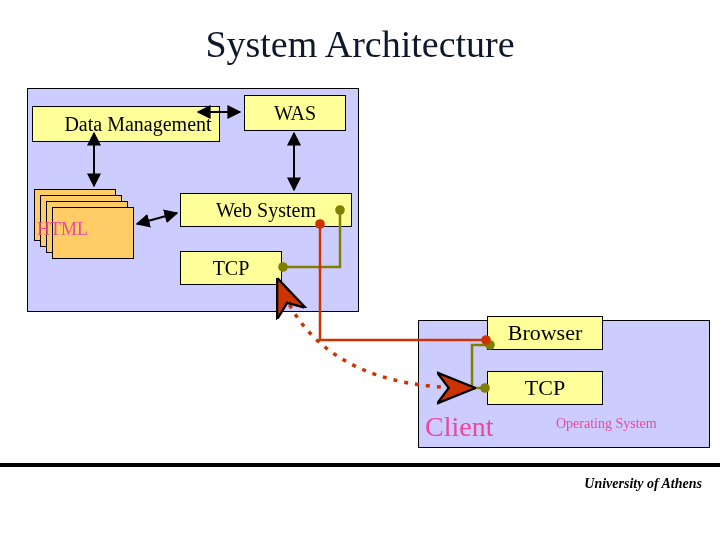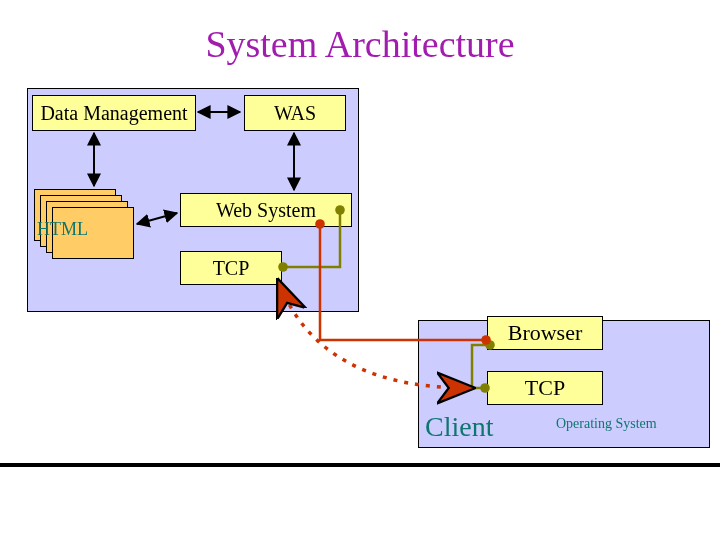--- a/index.html
+++ b/index.html
@@ -11,21 +11,21 @@
     font-family: "Times New Roman", serif;
     position: relative;
     overflow: hidden;
   }
   .title {
     position: absolute;
     width: 720px;
     top: 22px;
     text-align: center;
     font-size: 38px;
-    color: #a21caf;
+    color: #0f172a;
   }
   .panel {
     position: absolute;
     background: #ccccff;
     border: 1px solid #000;
   }
   .box {
     position: absolute;
     border: 1.5px solid #000;
     background: #ffff99;
@@ -37,21 +37,21 @@
   .stack-page {
     position: absolute;
     width: 80px;
     height: 50px;
     border: 1.5px solid #000;
     background: #ffcc66;
   }
   .label {
     position: absolute;
     font-size: 20px;
-    color: #0f766e;
+    color: #ec4899;
   }
   .client-label {
     font-size: 28px;
   }
   .footer-bar {
     position: absolute;
     left: 0;
     width: 720px;
     height: 4px;
     background: #000;
@@ -72,21 +72,21 @@
     pointer-events: none;
   }
 </style>
 </head>
 <body>
 
 <div class="title">System Architecture</div>
 
 <div class="panel" style="left:27px; top:88px; width:330px; height:222px;"></div>
 
-<div class="box" style="left:32px; top:95px; width:162px; height:34px;">
+<div class="box" style="left:32px; top:106px; width:162px; height:34px;padding-left:24px;">
   <span>Data Management</span>
 </div>
 <div class="box" style="left:244px; top:95px; width:100px; height:34px;align-items:center;">
   <span>WAS</span>
 </div>
 
 <div class="stack-page" style="left:34px; top:189px;"></div>
 <div class="stack-page" style="left:40px; top:195px;"></div>
 <div class="stack-page" style="left:46px; top:201px;"></div>
 <div class="stack-page" style="left:52px; top:207px;"></div>
@@ -105,20 +105,21 @@
   <span>Browser</span>
 </div>
 <div class="box" style="left:487px; top:371px; width:114px; height:32px; font-size:22px;">
   <span>TCP</span>
 </div>
 <div class="label client-label" style="left:425px; top:411px;">Client</div>
 <div class="label" style="left:556px; top:416px; font-size:14px;">Operating System</div>
 
 <div class="footer-bar" style="top:463px;"></div>
 <div class="footer" style="top:475px;">
+  <div>University of Athens</div>
 </div>
 
 <svg class="overlay" viewBox="0 0 720 540">
   <defs>
     <marker id="ah-black" viewBox="0 0 10 10" refX="9" refY="5" markerWidth="7" markerHeight="7" orient="auto-start-reverse">
       <path d="M0,0 L10,5 L0,10 z" fill="#000"></path>
     </marker>
     <marker id="ah-red-big" viewBox="0 0 10 10" refX="8" refY="5" markerWidth="11" markerHeight="11" orient="auto-start-reverse">
       <path d="M0,1 L10,5 L0,9 L3,5 z" fill="#cc3300" stroke="#000" stroke-width="0.6"></path>
     </marker>

